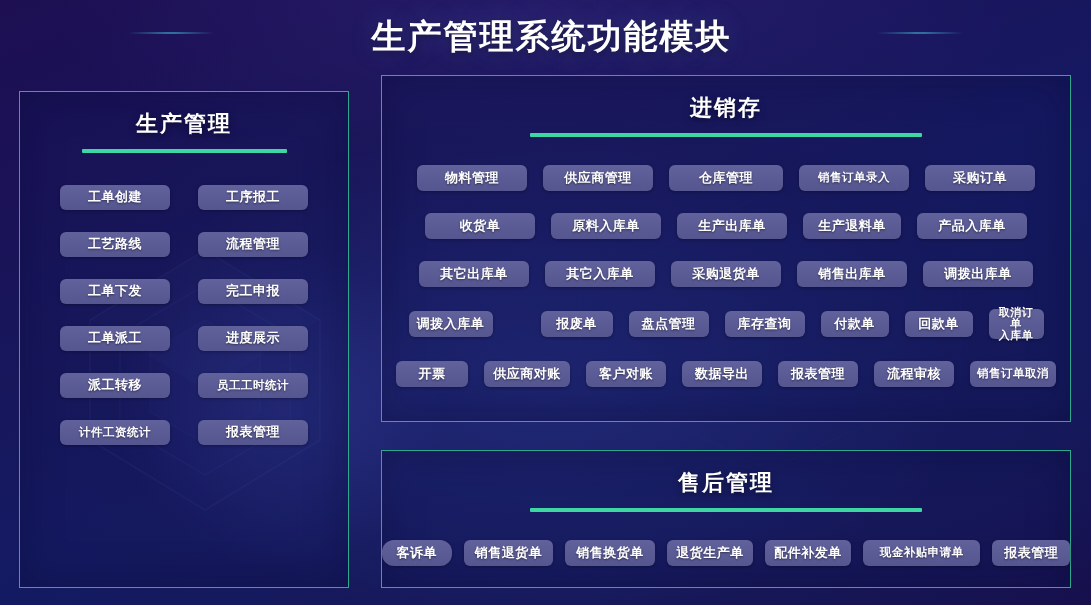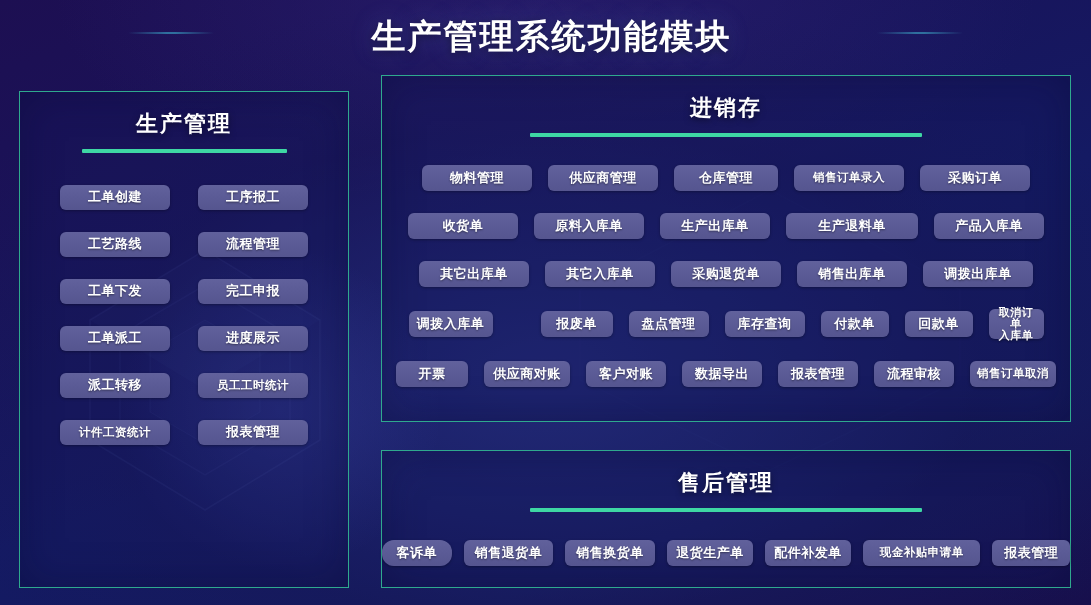--- a/index.html
+++ b/index.html
@@ -209,29 +209,29 @@
     </div>
 </section>
 
 <section class="panel" id="panel-inventory">
   <h2 class="panel-title">进销存</h2>
   <div class="panel-underline"></div>
   <div class="btn-grid" id="grid-inventory">
       <div class="btn-row">
         <button class="mod-btn" style="width: 110px;">物料管理</button>
         <button class="mod-btn" style="width: 110px;">供应商管理</button>
-        <button class="mod-btn" style="width: 104px;">仓库管理</button>
+        <button class="mod-btn" style="width: 114px;">仓库管理</button>
         <button class="mod-btn small" style="width: 110px;">销售订单录入</button>
         <button class="mod-btn" style="width: 110px;">采购订单</button>
       </div>
       <div class="btn-row">
         <button class="mod-btn" style="width: 110px;">收货单</button>
         <button class="mod-btn" style="width: 110px;">原料入库单</button>
         <button class="mod-btn" style="width: 110px;">生产出库单</button>
-        <button class="mod-btn" style="width: 132px;">生产退料单</button>
+        <button class="mod-btn" style="width: 98px;">生产退料单</button>
         <button class="mod-btn" style="width: 110px;">产品入库单</button>
       </div>
       <div class="btn-row">
         <button class="mod-btn" style="width: 110px;">其它出库单</button>
         <button class="mod-btn" style="width: 110px;">其它入库单</button>
         <button class="mod-btn" style="width: 110px;">采购退货单</button>
         <button class="mod-btn" style="width: 110px;">销售出库单</button>
         <button class="mod-btn" style="width: 110px;">调拨出库单</button>
       </div>
       <div class="btn-row">

